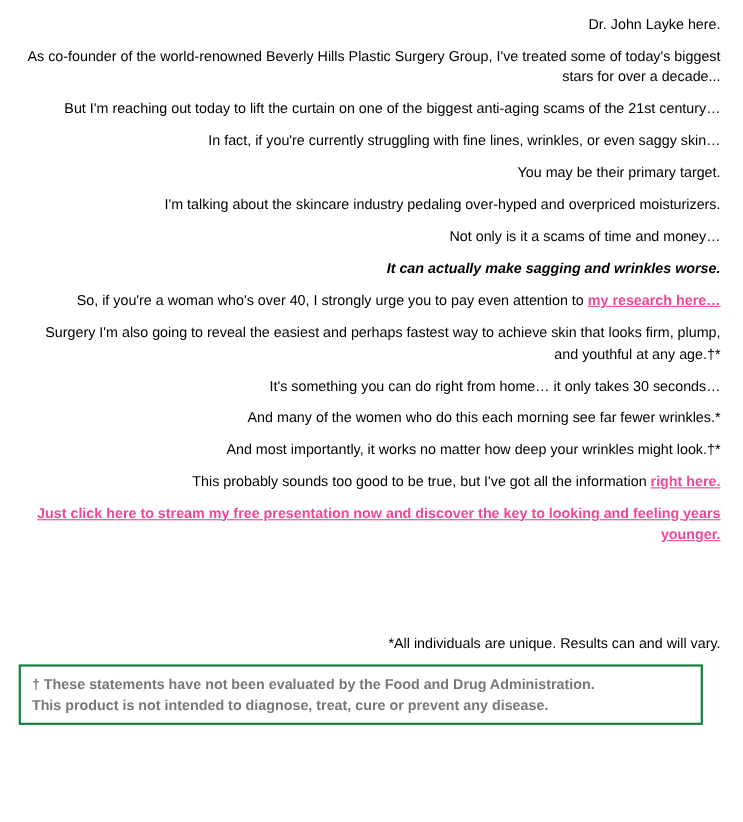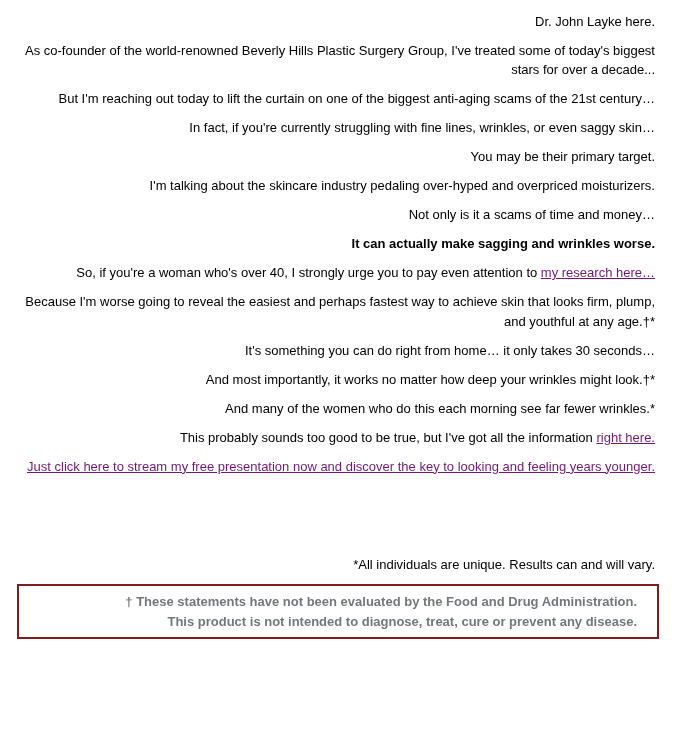--- a/index.html
+++ b/index.html
@@ -15,37 +15,38 @@
     font-size: 13px;
     line-height: 19.5px;
     color: #000000;
     background: #ffffff;
   }
   .page p {
     margin: 9.5px 0;
     text-align: right;
   }
   a.link {
-    color: #701a75;
-    font-weight: normal;
+    color: #ec4899;
+    font-weight: bold;
     text-decoration: underline;
     cursor: pointer;
   }
   .bold-italic {
     font-weight: bold;
+    font-style: italic;
   }
   .spacer {
     height: 60px;
   }
   .disclaimer-box {
     width: 598px;
-    border: 2px solid #7f1d1d;
-    padding: 6px 20px;
+    border: 2px solid #15803d;
+    padding: 6px 10px;
     margin-top: 3px;
-    text-align: right;
+    text-align: left;
     font-weight: bold;
     color: #75787b;
   }
 </style>
 </head>
 <body>
 
 <div class="page">
 
   <p>Dr. John Layke here.</p>
@@ -59,28 +60,28 @@
   <p>You may be their primary target.</p>
 
   <p>I'm talking about the skincare industry pedaling over-hyped and overpriced moisturizers.</p>
 
   <p>Not only is it a scams of time and money…</p>
 
   <p class="bold-italic">It can actually make sagging and wrinkles worse.</p>
 
   <p><span>So, if you're a woman who's over 40, I strongly urge you to pay even attention to </span><a href="#" class="link">my research here…</a></p>
 
-  <p>Because I'm worse going to reveal the easiest and perhaps fastest way to achieve skin that looks firm, plump, and youthful at any age.†*</p>
+  <p>Surgery I'm also going to reveal the easiest and perhaps fastest way to achieve skin that looks firm, plump, and youthful at any age.†*</p>
 
 
   <p>It's something you can do right from home… it only takes 30 seconds…</p>
 
+  <p>And many of the women who do this each morning see far fewer wrinkles.*</p>
+
   <p>And most importantly, it works no matter how deep your wrinkles might look.†*</p>
-
-  <p>And many of the women who do this each morning see far fewer wrinkles.*</p>
 
   <p><span>This probably sounds too good to be true, but I've got all the information </span><a href="#" class="link">right here.</a></p>
 
   <p><a href="#" class="link">Just click here to stream my free presentation now and discover the key to looking and feeling years younger.</a></p>
 
   <div class="spacer"></div>
 
   <p>*All individuals are unique. Results can and will vary.</p>
 
   <div class="disclaimer-box">

